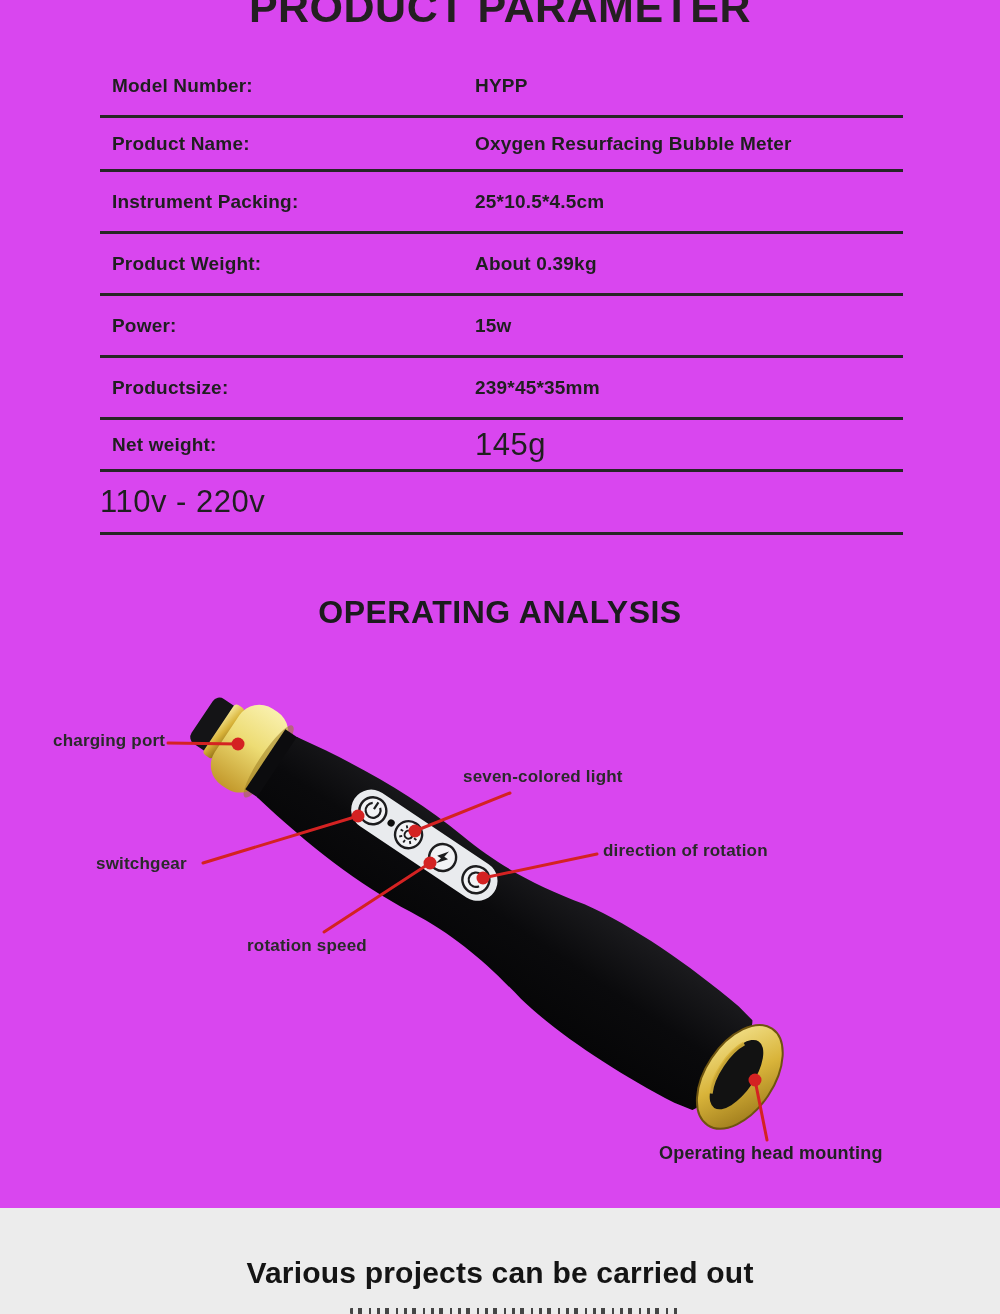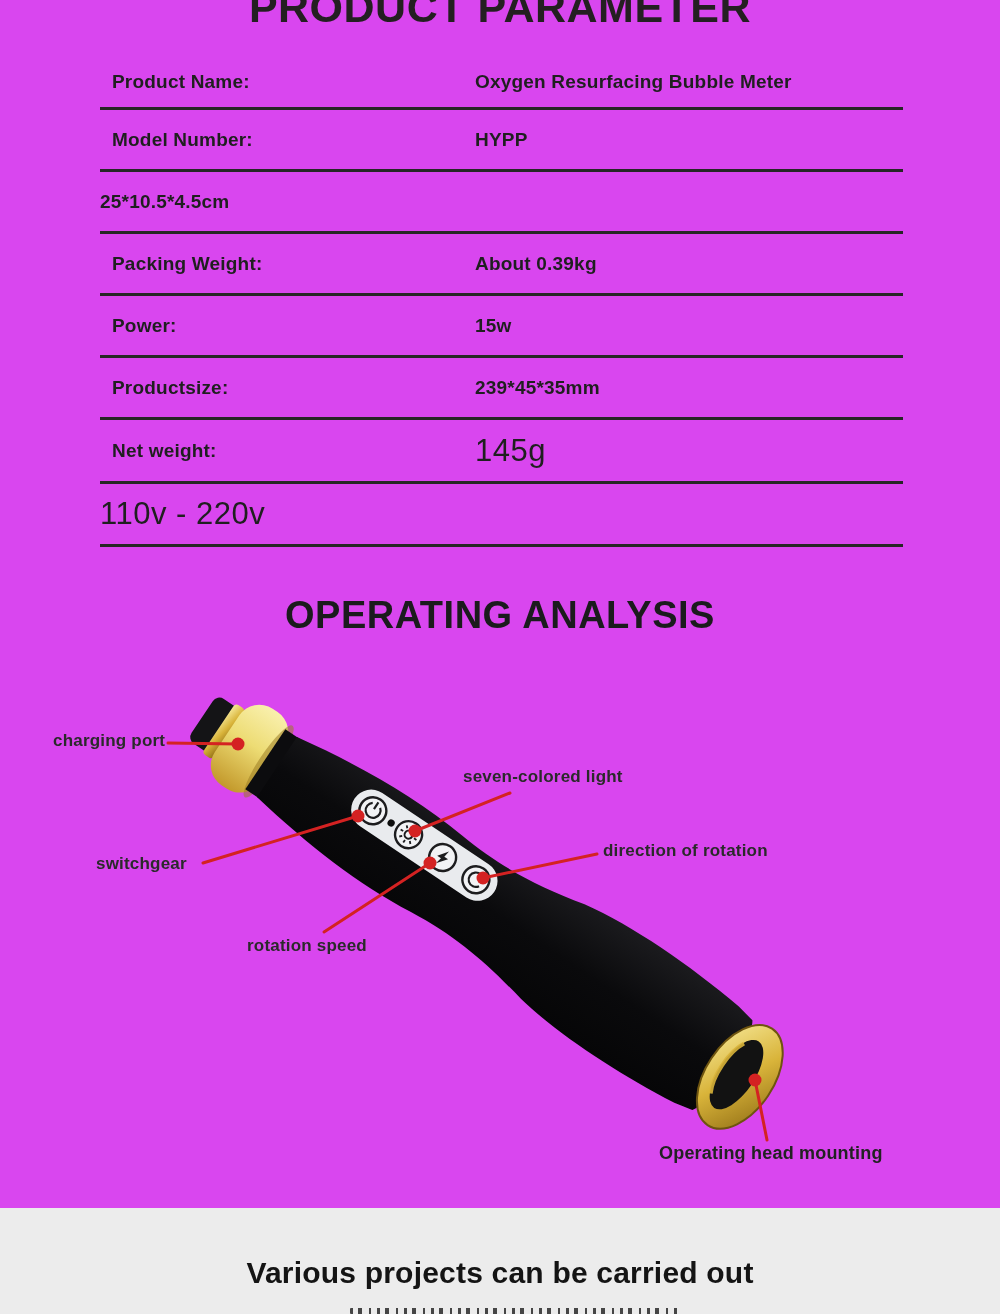--- a/index.html
+++ b/index.html
@@ -13,32 +13,32 @@
     margin:-14px 0 0 0;text-align:center;font-size:43px;line-height:1;
     font-weight:800;color:#241f21;letter-spacing:0.5px;
   }
   
   .spec-table{position:absolute;left:100px;top:56px;width:803px;}
   .spec-row{
     position:relative;display:flex;align-items:center;
     border-bottom:3px solid #262626;box-sizing:border-box;height:62px;
   }
   .spec-row.first{height:54px;}
-  .spec-row.tall{height:64px;}
+  .spec-row.tall{height:52px;}
   .spec-row.last{height:63px;}
   .spec-label{
     padding-left:12px;width:375px;box-sizing:border-box;
     font-size:19px;font-weight:700;color:#1f1f1f;letter-spacing:0.2px;
   }
   .spec-value{font-size:19px;font-weight:600;color:#1f1f1f;letter-spacing:0.2px;}
   .spec-row.big .spec-value{font-size:31px;font-weight:400;letter-spacing:0.5px;}
   
   .analysis-title{
     position:absolute;top:594px;left:0;width:1000px;text-align:center;
-    font-size:38px;font-weight:700;color:#1b1b1d;letter-spacing:0.5px;
+    font-size:32px;font-weight:700;color:#1b1b1d;letter-spacing:0.5px;
   }
   
   .illustration{position:absolute;top:640px;left:0;width:1000px;height:570px;}
   .illustration svg{position:absolute;top:0;left:0;}
   .callout{
     position:absolute;font-size:17px;font-weight:600;color:#2a2a2a;
     letter-spacing:0.2px;white-space:nowrap;text-align:center;
   }
   .callout.head{font-size:18px;font-weight:700;color:#222;}
   
@@ -56,33 +56,34 @@
 </head>
 <body>
 
 <div class="page">
 
   <div class="title-clip">
     <h1>PRODUCT PARAMETER</h1>
   </div>
 
   <div class="spec-table">
+    <div class="spec-row">
+      <div class="spec-label">Model Number:</div>
+      <div class="spec-value">HYPP</div>
+    </div>
     <div class="spec-row first">
       <div class="spec-label">Product Name:</div>
       <div class="spec-value">Oxygen Resurfacing Bubble Meter</div>
     </div>
     <div class="spec-row">
-      <div class="spec-label">Model Number:</div>
-      <div class="spec-value">HYPP</div>
-    </div>
-    <div class="spec-row">
+      <div class="spec-label">Instrument Packing:</div>
       <div class="spec-value">25*10.5*4.5cm</div>
     </div>
     <div class="spec-row">
-      <div class="spec-label">Packing Weight:</div>
+      <div class="spec-label">Product Weight:</div>
       <div class="spec-value">About 0.39kg</div>
     </div>
     <div class="spec-row">
       <div class="spec-label">Power:</div>
       <div class="spec-value">15w</div>
     </div>
     <div class="spec-row">
       <div class="spec-label">Productsize:</div>
       <div class="spec-value">239*45*35mm</div>
     </div>

